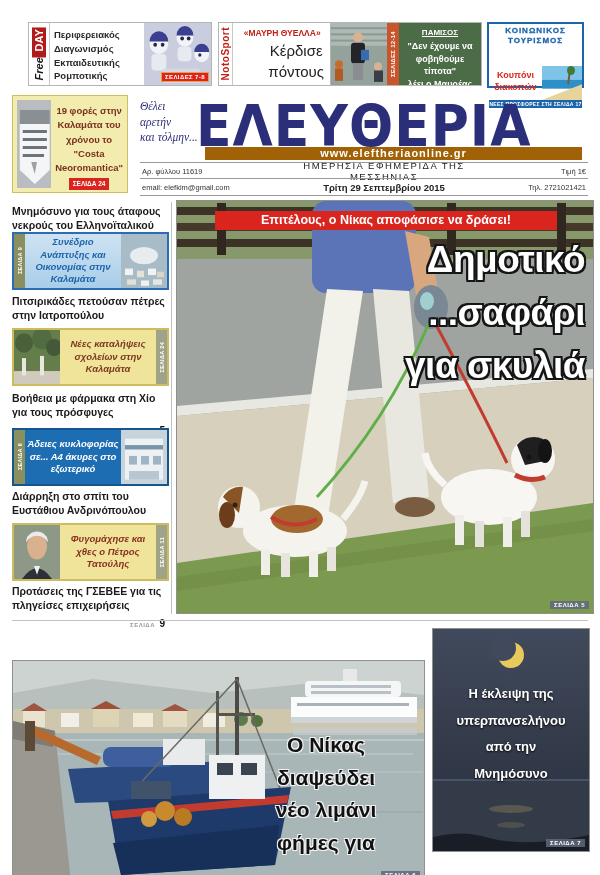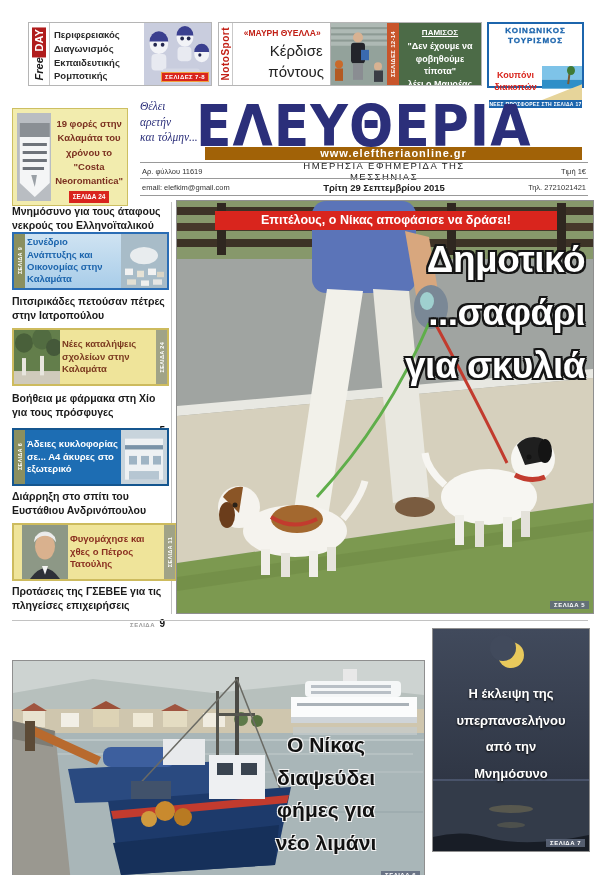--- a/index.html
+++ b/index.html
@@ -48,21 +48,21 @@
   .date-text{font-size:9.5px;font-weight:bold;color:#222;}
   
   .side-text{left:12px;width:153px;}
   .st-txt{font-size:10.5px;font-weight:bold;color:#1a1a1a;line-height:1.3;}
   .st-page{text-align:right;margin-top:1px;}
   .st-pw{font-size:6px;color:#999;font-weight:bold;letter-spacing:.5px;}
   .st-pn{font-size:10px;font-weight:bold;color:#111;}
   .side-box{left:12px;width:153px;height:54px;display:flex;overflow:hidden;}
   .vbadge{width:11px;display:flex;align-items:center;justify-content:center;background:#8a8f5f;}
   .vbadge .vtext{color:#fff;font-size:5.5px;font-weight:bold;letter-spacing:.3px;}
-  .sb-text{flex:1;display:flex;align-items:center;justify-content:center;font-size:9.5px;font-weight:bold;line-height:1.3;padding:2px;}
+  .sb-text{flex:1;display:flex;align-items:center;justify-content:center;text-align:center;font-size:9.5px;font-weight:bold;line-height:1.3;padding:2px;font-style:italic;}
   .sb-img{width:46px;}
   .box-blue1{border:2px solid #2a6db5;background:linear-gradient(180deg,#cfe3f2,#a9cde9);}
   .box-blue1 .sb-text{color:#1c65ad;}
   .box-blue2{border:2px solid #15568f;background:#1d6db3;}
   .box-blue2 .sb-text{color:#fff;}
   .box-yel{border:2px solid #cdbb5e;background:#efe49a;}
   .box-yel .sb-text{color:#7b3a20;}
   .box-yel2 .sb-text{color:#8a2f20;}
   .vbadge.gray{background:#a0a387;}
   
@@ -163,21 +163,21 @@
         <rect y="12" width="40" height="8" fill="#2f8fc8"></rect>
         <path d="M0 30 L40 16 L40 30 Z" fill="#e6d49a"></path>
         <rect x="26" y="4" width="2" height="12" fill="#7a5a30" transform="rotate(8 27 10)"></rect>
         <circle cx="29" cy="4" r="4" fill="#3f7a36"></circle>
       </svg>
     </div>
   </div>
   <div class="tour-footer">ΝΕΕΣ ΠΡΟΣΦΟΡΕΣ ΣΤΗ ΣΕΛΙΔΑ 17</div>
 </div>
 
-<div class="abs promo" style="left:12px;top:108px;width:114px;height:96px;">
+<div class="abs promo" style="left:12px;top:95px;width:114px;height:96px;">
   <div class="promo-img">
     <svg width="100%" height="100%" viewBox="0 0 48 88" preserveAspectRatio="none">
       <rect width="48" height="88" fill="#b9bdc2"></rect>
       <rect x="4" y="10" width="42" height="14" fill="#8a8f94"></rect>
       <path d="M4 24 H46 V70 L25 84 L4 70 Z" fill="#f4f5f6"></path>
       <rect x="8" y="30" width="34" height="3" fill="#6e737a"></rect>
         <rect x="8" y="38" width="34" height="3" fill="#6e737a"></rect>
       <rect x="8" y="46" width="34" height="3" fill="#6e737a"></rect>
         <rect x="8" y="54" width="30" height="3" fill="#6e737a"></rect>
       <path d="M20 62 L28 62 L25 74 Z" fill="#9aa0a6"></path>
@@ -281,21 +281,21 @@
       <rect x="8" y="38" width="30" height="8" fill="#b6c6d2"></rect>
     </svg>
   </div>
 </div>
 
 <div class="abs side-text" style="top:490px;">
   <div class="st-txt">Διάρρηξη στο σπίτι του Ευστάθιου Ανδρινόπουλου</div>
   <div class="st-page"><span class="st-pw">ΣΕΛΙΔΑ</span> <span class="st-pn">24</span></div>
 </div>
 
-<div class="abs side-box box-yel box-yel2" style="top:523px;padding-left:8px;">
+<div class="abs side-box box-yel box-yel2" style="top:523px;">
   <div class="sb-img">
     <svg width="100%" height="100%" viewBox="0 0 46 50" preserveAspectRatio="none">
       <rect width="46" height="50" fill="#8d9886"></rect>
       <ellipse cx="23" cy="20" rx="10" ry="12" fill="#d9b18e"></ellipse>
       <path d="M12 16 a11 10 0 0 1 22 0 l-2 -2 a10 8 0 0 0 -18 0 z" fill="#e8e8e8"></path>
       <path d="M13 14 q10 -8 20 0 l0 -3 q-10 -7 -20 0 z" fill="#ececec"></path>
       <path d="M8 50 q15 -20 30 0 z" fill="#2e3038"></path>
       <path d="M20 38 L26 38 L23 46 Z" fill="#f2f2f2"></path>
     </svg>
   </div>
@@ -431,22 +431,22 @@
     <circle cx="152" cy="150" r="10" fill="#c98a2e"></circle>
       <circle cx="170" cy="156" r="9" fill="#b87a22"></circle>
       <circle cx="136" cy="158" r="8" fill="#d09a3e"></circle>
     <rect x="118" y="120" width="40" height="18" fill="#41526b"></rect>
 
     <rect x="100" y="214" width="180" height="6" fill="#6f7f86"></rect>
   </svg>
   <div class="port-head">
     <div>Ο Νίκας</div>
     <div>διαψεύδει</div>
+    <div>νέο λιμάνι</div>
     <div>φήμες για</div>
-    <div>νέο λιμάνι</div>
   </div>
   <span class="page-badge">ΣΕΛΙΔΑ 6</span>
 </div>
 
 <div class="abs photo" style="left:432px;top:628px;width:156px;height:222px;">
   <svg width="156" height="222" viewBox="0 0 156 222" preserveAspectRatio="none">
     <defs>
       <linearGradient id="nightsky" x1="0" y1="0" x2="0" y2="1">
         <stop offset="0" stop-color="#414a5c"></stop>
           <stop offset="1" stop-color="#272d3a"></stop>

